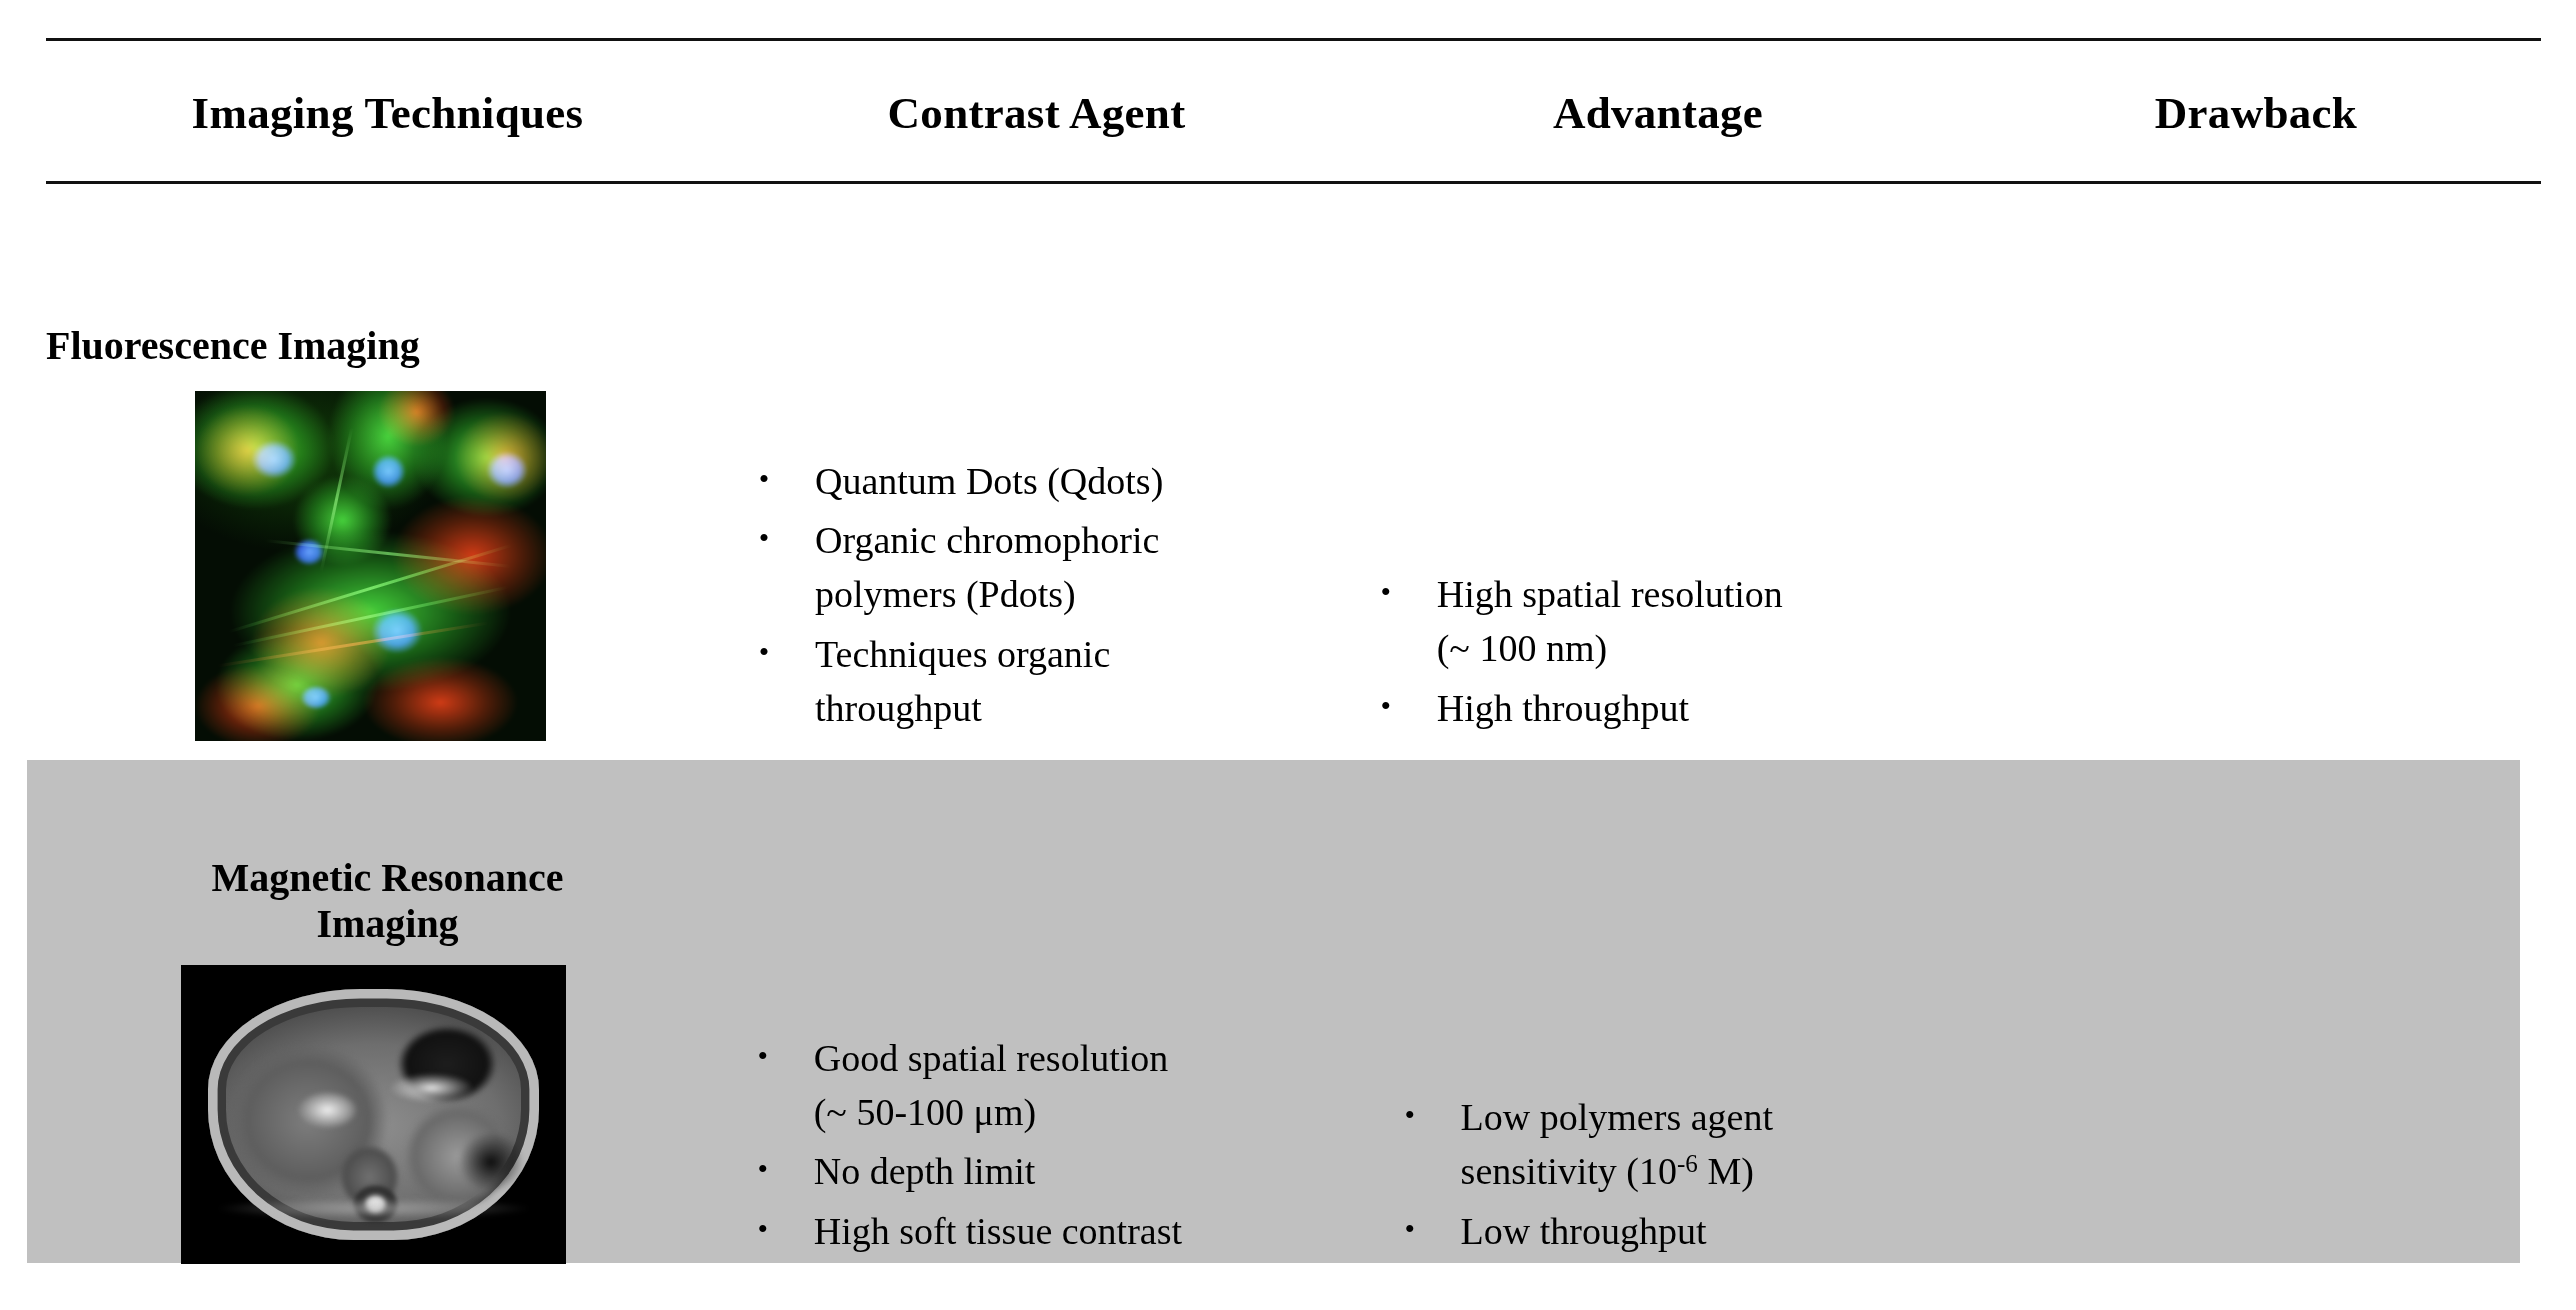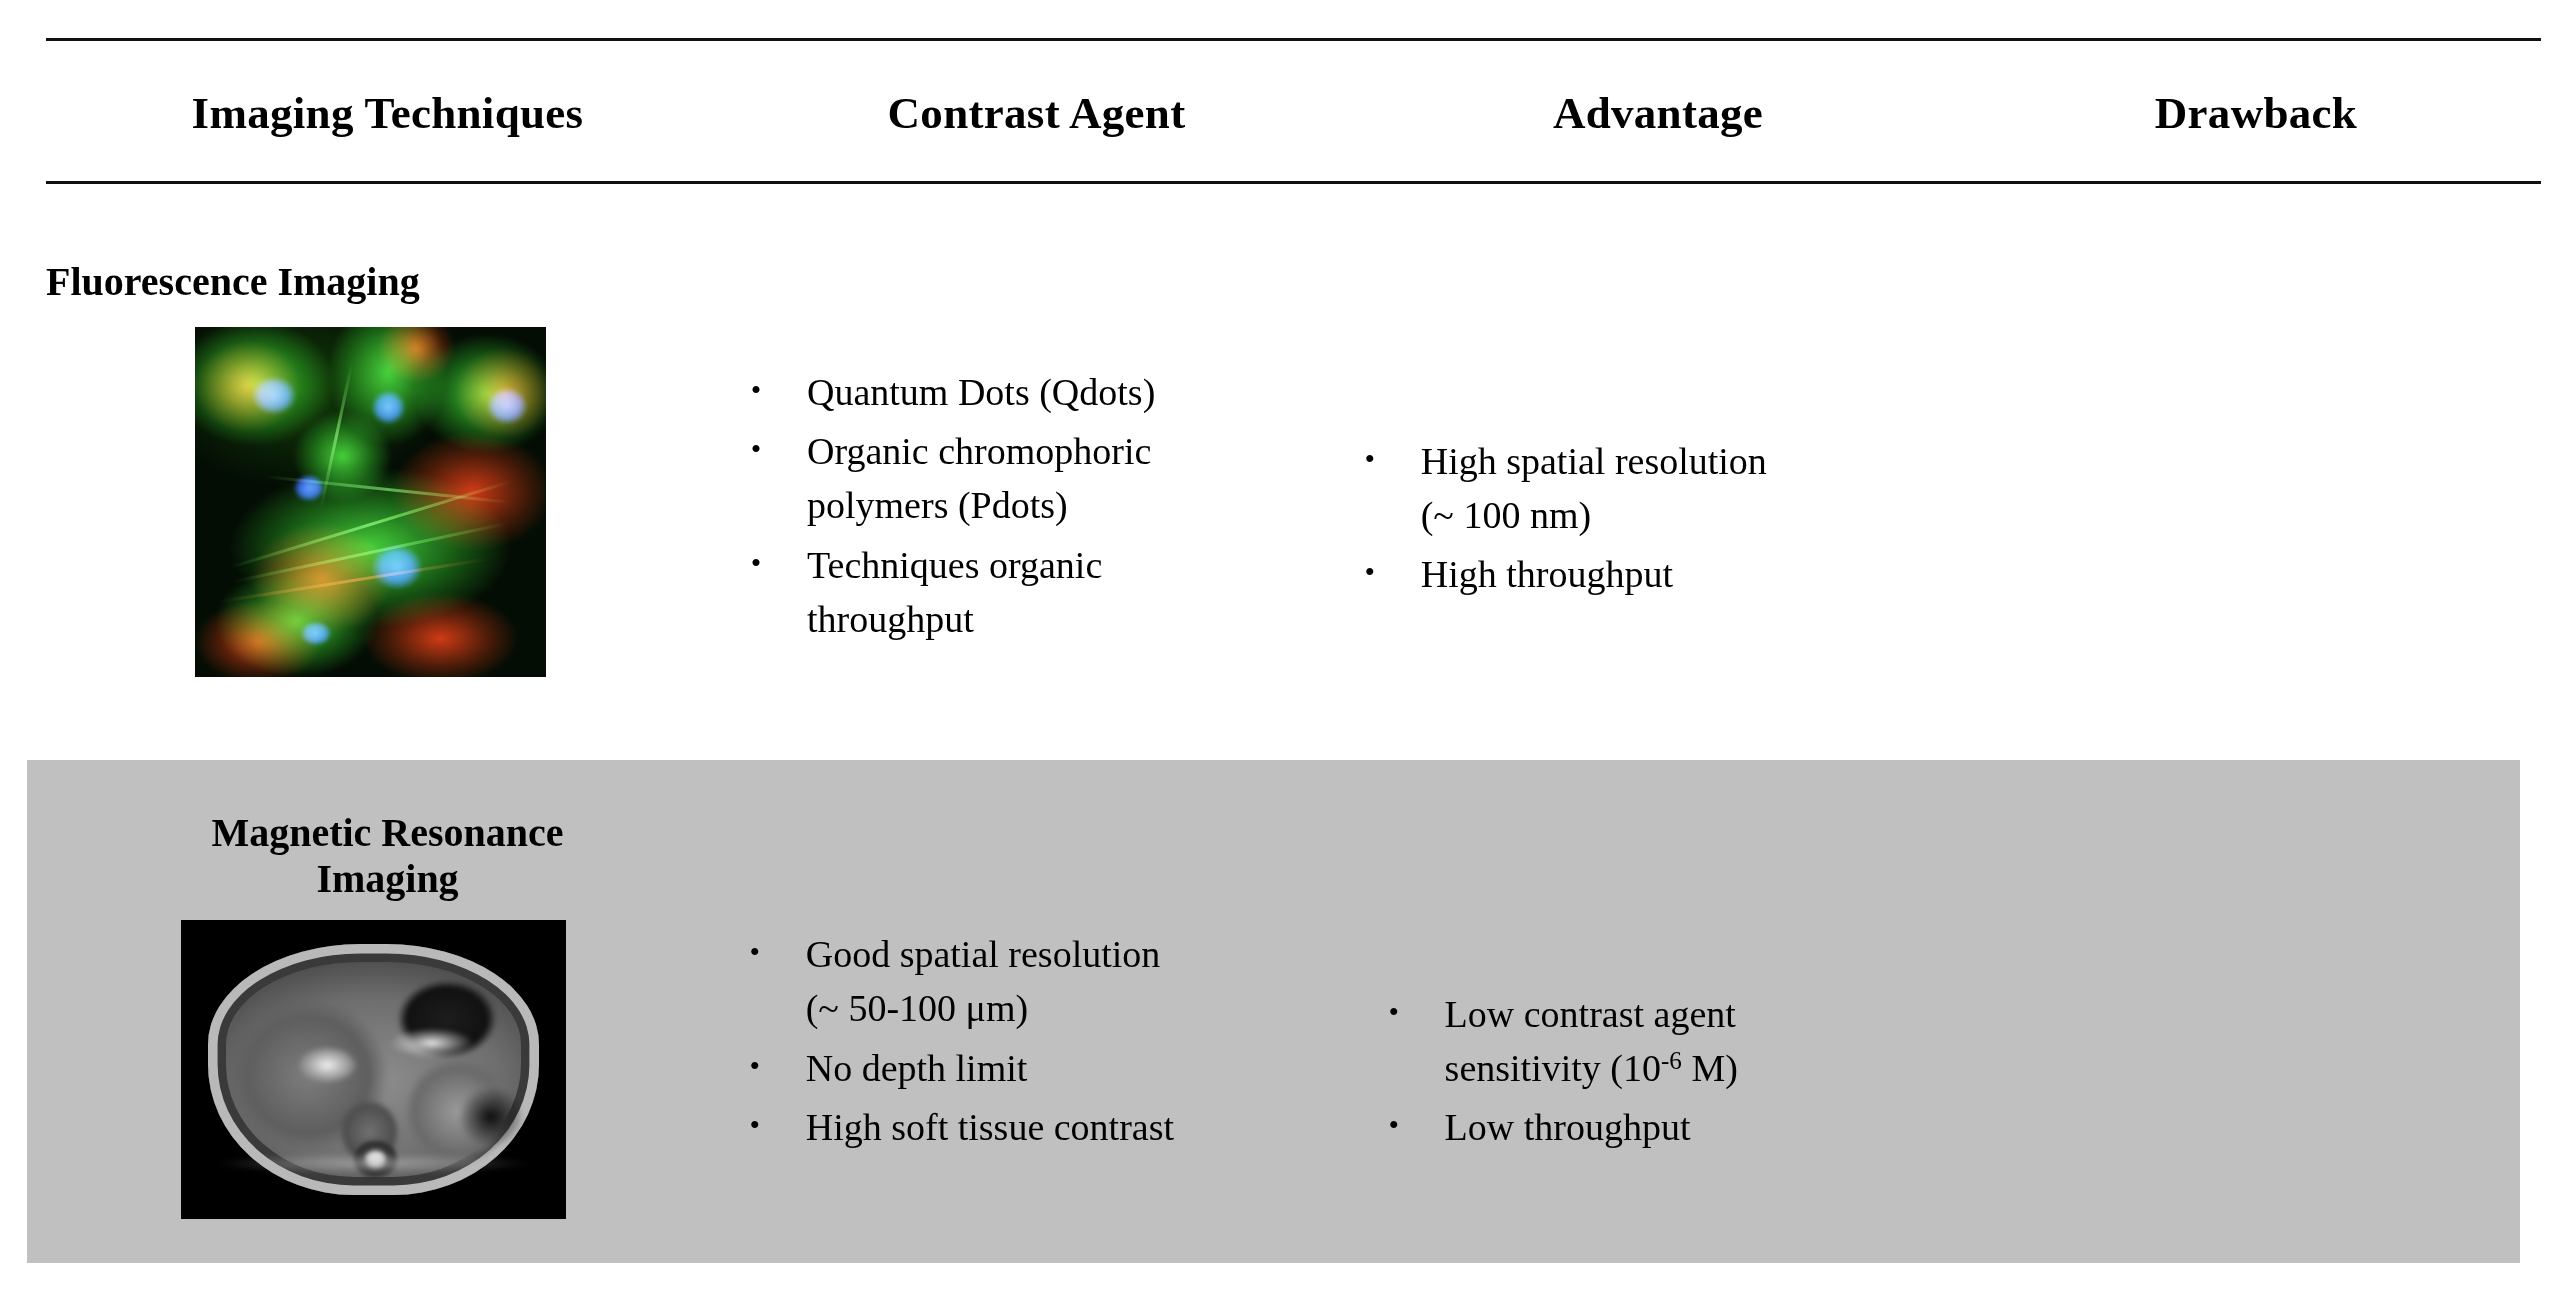--- a/index.html
+++ b/index.html
@@ -67,21 +67,22 @@
     height: 503px;
     background: #c0c0c0;
   }
 
   
   .body-row {
     position: absolute;
     left: 0;
     width: 2495px;
     display: flex;
-    align-items: center;
+    align-items: flex-end;
+    gap: 8px;
   }
   .row-fluorescence { top: 195px;  height: 546px; }
   .row-mri          { top: 765px; height: 499px; }
 
   .cell {
     position: relative;
     box-sizing: border-box;
   }
 
   
@@ -341,20 +342,20 @@
     <div class="cell col-3 advantage-cell-2">
       <ul class="bullets">
         <li><span>Good spatial resolution</span><br><span>(~ 50-100 μm)</span></li>
         <li><span>No depth limit</span></li>
         <li><span>High soft tissue contrast</span></li>
       </ul>
     </div>
 
     <div class="cell col-4 drawback-cell-2">
       <ul class="bullets">
-        <li><span>Low contrast agent</span><br><span>sensitivity (10</span><sup>-6</sup><span> M)</span></li>
+        <li><span>Low polymers agent</span><br><span>sensitivity (10</span><sup>-6</sup><span> M)</span></li>
         <li><span>Low throughput</span></li>
       </ul>
     </div>
   </div>
 
 </div>
 
 
 </body></html>

